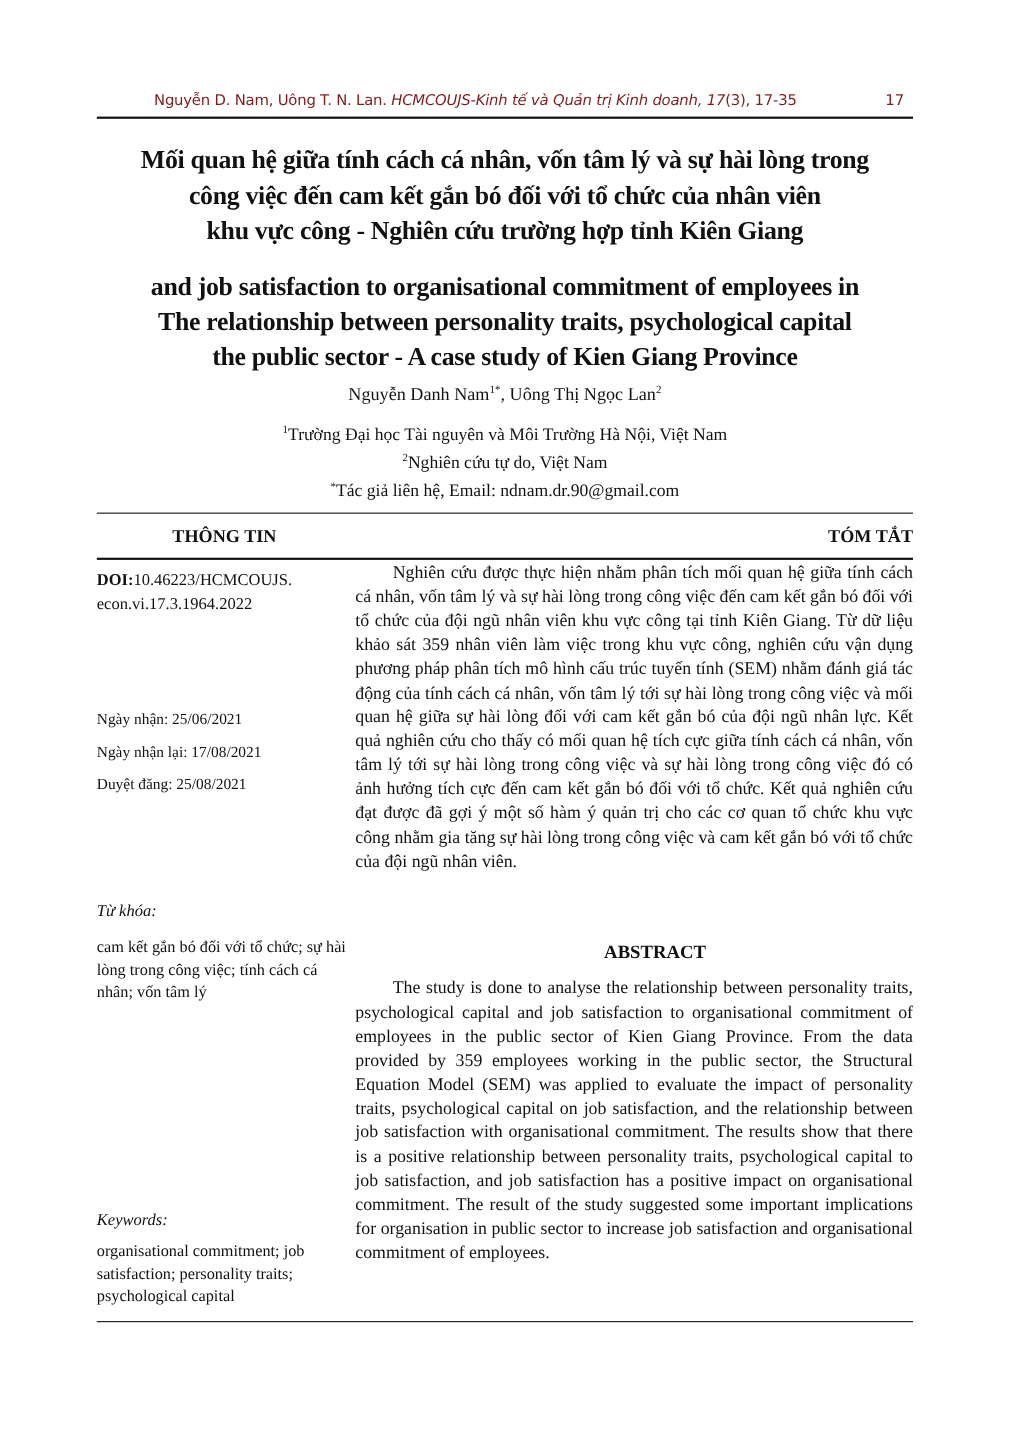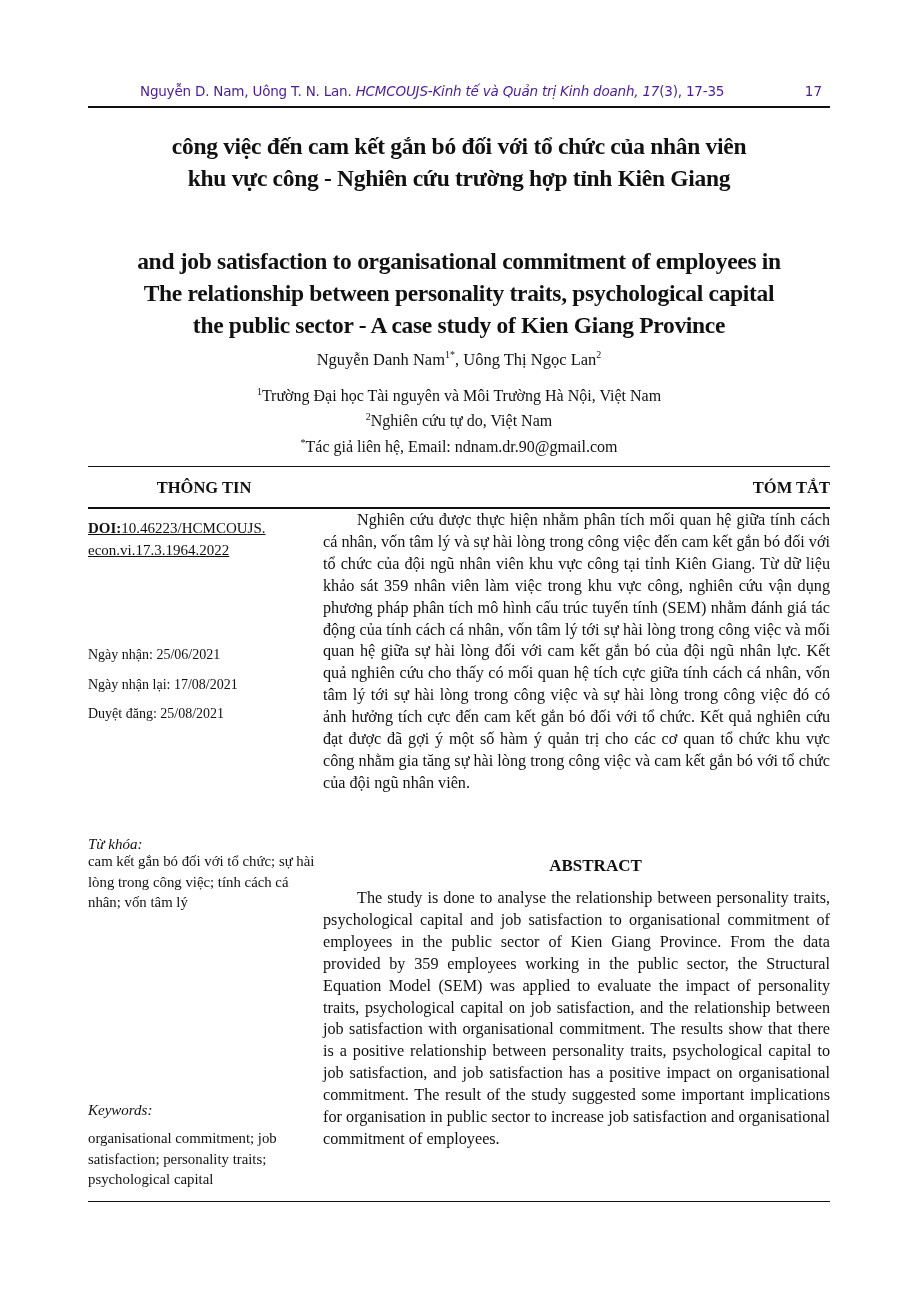--- a/index.html
+++ b/index.html
@@ -1,20 +1,20 @@
 <!DOCTYPE html>
 <html><head>
 <meta charset="utf-8">
 <style>
   html, body { margin:0; padding:0; background:#ffffff; }
   body { width:920px; height:1302px; position:relative; overflow:hidden; color:#111; }
   .serif { font-family: "Liberation Serif", "DejaVu Serif", serif; }
   .sans { font-family: "DejaVu Sans", "Liberation Sans", sans-serif; }
 
-  #running-head { position:absolute; left:88px; top:83px; width:742px; height:22px; font-size:13.5px; color:#4c1d95; }
+  #running-head { position:absolute; left:88px; top:83px; width:742px; height:22px; font-size:13.5px; color:#7f1d1d; }
   #running-head .txt { position:absolute; left:52px; top:0; letter-spacing:-0.2px; }
   #running-head .pg { position:absolute; right:8px; top:0; }
   #head-rule { position:absolute; left:88px; top:106px; width:742px; height:2px; background:#111; }
 
   .title-block { position:absolute; left:88px; width:742px; text-align:center; font-weight:bold; font-size:23.5px; line-height:32px; letter-spacing:-0.3px; }
   #vi-title { top:130px; }
   #en-title { top:245px; }
 
   #authors { position:absolute; left:88px; width:742px; top:349px; text-align:center; font-size:16.5px; }
   #authors sup { font-size:10px; }
@@ -25,40 +25,41 @@
   #rule-top { top:466px; height:1px; }
   #rule-mid { top:507px; height:2px; }
   #rule-bot { top:1201px; height:1px; }
 
   .col-head { position:absolute; top:478px; font-weight:bold; font-size:16.5px; }
   #col-head-left { left:88px; width:232px; text-align:center; }
   #col-head-right { left:322px; width:508px; text-align:right; }
 
   #left-col { position:absolute; left:88px; width:230px; top:517px; }
   .lc { position:absolute; left:0; font-size:15px; white-space:nowrap; }
-  .lc-doi { top:0; line-height:22px; font-size:15px;text-decoration:underline; }
+  .lc-doi { top:0; line-height:22px; font-size:15px; }
   .lc-doi b { font-weight:bold; }
   .lc-date { font-size:14px; }
   .lc-kwlabel { font-style:italic; font-size:15px; }
   .lc-kw { font-size:14.8px; line-height:20.5px; white-space:normal; width:235px; }
   .para { font-size:16.2px; line-height:21.9px; text-align:justify; text-indent:34px; margin:0; }
   #tomtat { top:510px; }
   #abstract-heading { position:absolute; left:342px; width:507px; top:856px; text-align:center; font-weight:bold; font-size:17px; }
   #abstract-body { top:888px; }
 </style>
 </head>
 <body>
 
 <div id="running-head" class="sans">
   <span class="txt"><span>Nguyễn D. Nam, Uông T. N. Lan.</span> <i>HCMCOUJS-Kinh tế và Quản trị Kinh doanh,</i> <i>17</i><span>(3)</span><span>, 17-35</span></span>
   <span class="pg">17</span>
 </div>
 <div id="head-rule"></div>
 
 <div id="vi-title" class="title-block serif">
+  <div>Mối quan hệ giữa tính cách cá nhân, vốn tâm lý và sự hài lòng trong</div>
   <div>công việc đến cam kết gắn bó đối với tổ chức của nhân viên</div>
   <div>khu vực công - Nghiên cứu trường hợp tỉnh Kiên Giang</div>
 </div>
 
 <div id="en-title" class="title-block serif">
   <div>and job satisfaction to organisational commitment of employees in</div>
   <div>The relationship between personality traits, psychological capital</div>
   <div>the public sector - A case study of Kien Giang Province</div>
 </div>
 
@@ -78,21 +79,21 @@
 <div id="rule-mid" class="rule"></div>
 
 <div id="left-col" class="serif">
   <div class="lc lc-doi">
     <b>DOI:</b><span>10.46223/HCMCOUJS.</span><br>
     <span>econ.vi.17.3.1964.2022</span>
   </div>
   <div class="lc lc-date" style="top:130px;">Ngày nhận: 25/06/2021</div>
   <div class="lc lc-date" style="top:160px;">Ngày nhận lại: 17/08/2021</div>
   <div class="lc lc-date" style="top:189px;">Duyệt đăng: 25/08/2021</div>
-  <div class="lc lc-kwlabel" style="top:319px;">Từ khóa:</div>
+  <div class="lc lc-kwlabel" style="top:304px;">Từ khóa:</div>
   <div class="lc lc-kw" style="top:334px;">cam kết gắn bó đối với tổ chức; sự hài lòng trong công việc; tính cách cá nhân; vốn tâm lý</div>
   <div class="lc lc-kwlabel" style="top:585px;">Keywords:</div>
   <div class="lc lc-kw" style="top:611px;">organisational commitment; job satisfaction; personality traits; psychological capital</div>
 </div>
 
 <div id="tomtat" style="position:absolute; left:323px; width:507px;" class="serif">
   <p class="para">Nghiên cứu được thực hiện nhằm phân tích mối quan hệ giữa tính cách cá nhân, vốn tâm lý và sự hài lòng trong công việc đến cam kết gắn bó đối với tổ chức của đội ngũ nhân viên khu vực công tại tỉnh Kiên Giang. Từ dữ liệu khảo sát 359 nhân viên làm việc trong khu vực công, nghiên cứu vận dụng phương pháp phân tích mô hình cấu trúc tuyến tính (SEM) nhằm đánh giá tác động của tính cách cá nhân, vốn tâm lý tới sự hài lòng trong công việc và mối quan hệ giữa sự hài lòng đối với cam kết gắn bó của đội ngũ nhân lực. Kết quả nghiên cứu cho thấy có mối quan hệ tích cực giữa tính cách cá nhân, vốn tâm lý tới sự hài lòng trong công việc và sự hài lòng trong công việc đó có ảnh hưởng tích cực đến cam kết gắn bó đối với tổ chức. Kết quả nghiên cứu đạt được đã gợi ý một số hàm ý quản trị cho các cơ quan tổ chức khu vực công nhằm gia tăng sự hài lòng trong công việc và cam kết gắn bó với tổ chức của đội ngũ nhân viên.</p>
 </div>
 
 <div id="abstract-heading" class="serif">ABSTRACT</div>

